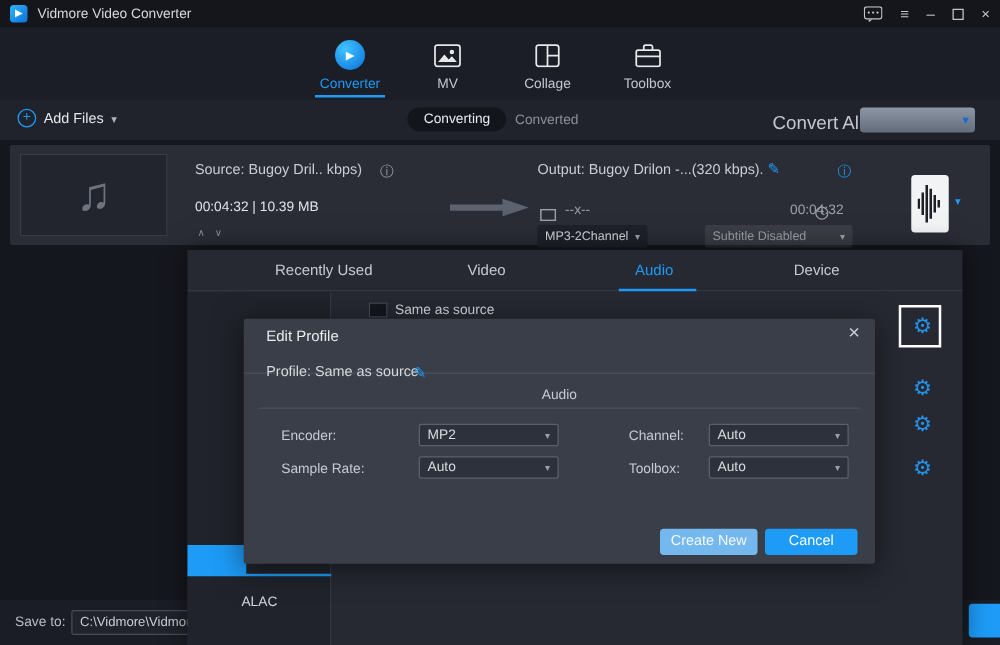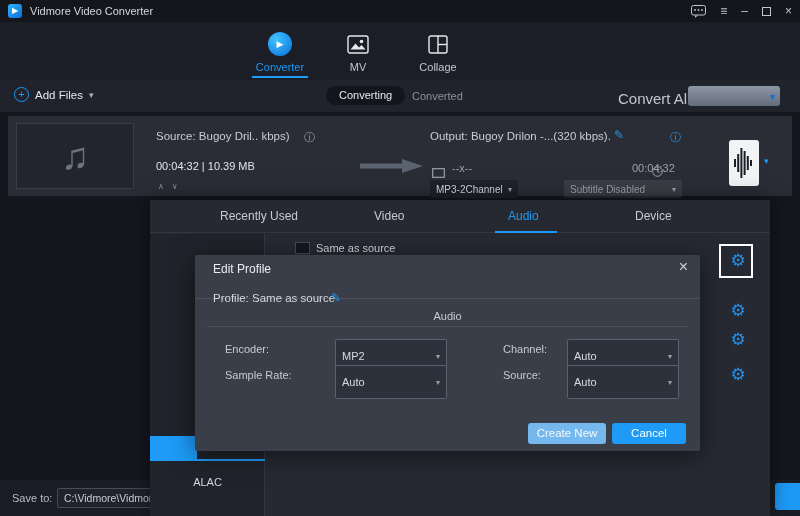--- a/index.html
+++ b/index.html
@@ -82,21 +82,21 @@
   
   #dialog{position:absolute;left:195px;top:255px;width:505px;height:196px;background:#3a3e49;border-radius:2px;box-shadow:0 4px 24px rgba(0,0,0,.5);z-index:10}
   #dlg-head{position:absolute;left:0;top:0;width:100%;height:44px;border-bottom:1px solid #4b505b}
   #dlg-title{position:absolute;left:18px;top:7px;font-size:12px;color:#e9ebef}
   #dlg-close{position:absolute;right:12px;top:3px;font-size:16px;color:#cdd0d6;cursor:pointer}
   #dlg-profile{position:absolute;left:18px;top:37px;font-size:11.5px;color:#d6d9df}
   #dlg-profile-edit{position:absolute;left:136px;top:36px;color:#1d9bf7;font-size:12px;cursor:pointer}
   #dlg-section{position:absolute;left:0;top:55px;width:100%;text-align:center;font-size:11px;color:#c6cad2}
   #dlg-sec-line{position:absolute;left:12px;top:71px;width:481px;height:1px;background:#4b505b}
   .fld-lbl{position:absolute;font-size:11px;color:#c6cad2}
-  .dlg-dd{position:absolute;width:112px;height:18px;background:#2d313b;border:1px solid #5b606c;border-radius:2px;font-size:11px;color:#d8dbe1;display:flex;align-items:center;justify-content:space-between;padding:16px 6px;cursor:pointer}
+  .dlg-dd{position:absolute;width:112px;height:18px;background:#2d313b;border:1px solid #5b606c;border-radius:2px;font-size:11px;color:#d8dbe1;display:flex;align-items:center;justify-content:space-between;padding:0 6px;cursor:pointer}
   .dlg-dd .caret{font-size:8px;color:#9aa0a9}
   #f0l{left:30px;top:88px}  #f0v{left:140px;top:84px}
   #f1l{left:308px;top:88px} #f1v{left:372px;top:84px}
   #f2l{left:30px;top:114px} #f2v{left:140px;top:110px}
   #f3l{left:308px;top:114px}#f3v{left:372px;top:110px}
   .dlg-btn{position:absolute;top:168px;height:21px;border-radius:3px;background:#1d9bf7;color:#fff;font-size:11.5px;text-align:center;line-height:21px;cursor:pointer}
   #btn-default{left:18px;width:84px}
   #btn-create{left:333px;width:78px;background:#74b8ee;color:#f4f9fe}
   #btn-cancel{left:417px;width:74px}
 
@@ -153,20 +153,30 @@
     <div class="nav-tab" id="tab-mv">
       <div class="ic">
         <svg width="22" height="19" viewBox="0 0 22 19">
             <rect x="1" y="1" width="20" height="17" rx="2" fill="none" stroke="#e6e8ec" stroke-width="1.4"></rect>
             <circle cx="14.5" cy="6.5" r="1.8" fill="#e6e8ec"></circle>
             <path d="M3.5 14.5 L8.5 8.5 L12 12.5 L14.5 10 L18.5 14.5 Z" fill="#e6e8ec"></path>
           </svg>
       </div>
       <div class="lbl">MV</div>
     </div>
+    <div class="nav-tab" id="tab-toolbox">
+      <div class="ic">
+        <svg width="21" height="19" viewBox="0 0 21 19">
+            <rect x="1" y="5" width="19" height="13" rx="1.5" fill="none" stroke="#e6e8ec" stroke-width="1.4"></rect>
+            <path d="M7 5 V2.5 A1.5 1.5 0 0 1 8.5 1 H12.5 A1.5 1.5 0 0 1 14 2.5 V5" fill="none" stroke="#e6e8ec" stroke-width="1.4"></path>
+            <line x1="1" y1="10" x2="20" y2="10" stroke="#e6e8ec" stroke-width="1.4"></line>
+          </svg>
+      </div>
+      <div class="lbl">Toolbox</div>
+    </div>
     <div class="nav-underline"></div>
   </div>
 
   <div id="toolbar">
     <div id="add-files">
       <span class="plus-circle">+</span>
       <span class="lbl">Add Files</span>
       <span class="caret">▾</span>
     </div>
     <div id="converting-pill">Converting</div>
@@ -274,21 +284,21 @@
       <span>Auto</span>
       <span class="caret">▾</span>
     </div>
 
     <span class="fld-lbl" id="f2l">Sample Rate:</span>
     <div class="dlg-dd" id="f2v">
       <span>Auto</span>
       <span class="caret">▾</span>
     </div>
 
-    <span class="fld-lbl" id="f3l">Source:</span>
+    <span class="fld-lbl" id="f3l">Toolbox:</span>
     <div class="dlg-dd" id="f3v">
       <span>Auto</span>
       <span class="caret">▾</span>
     </div>
 
     <div class="dlg-btn" id="btn-create">Create New</div>
     <div class="dlg-btn" id="btn-cancel">Cancel</div>
   </div>
 
   <div id="bottombar">

